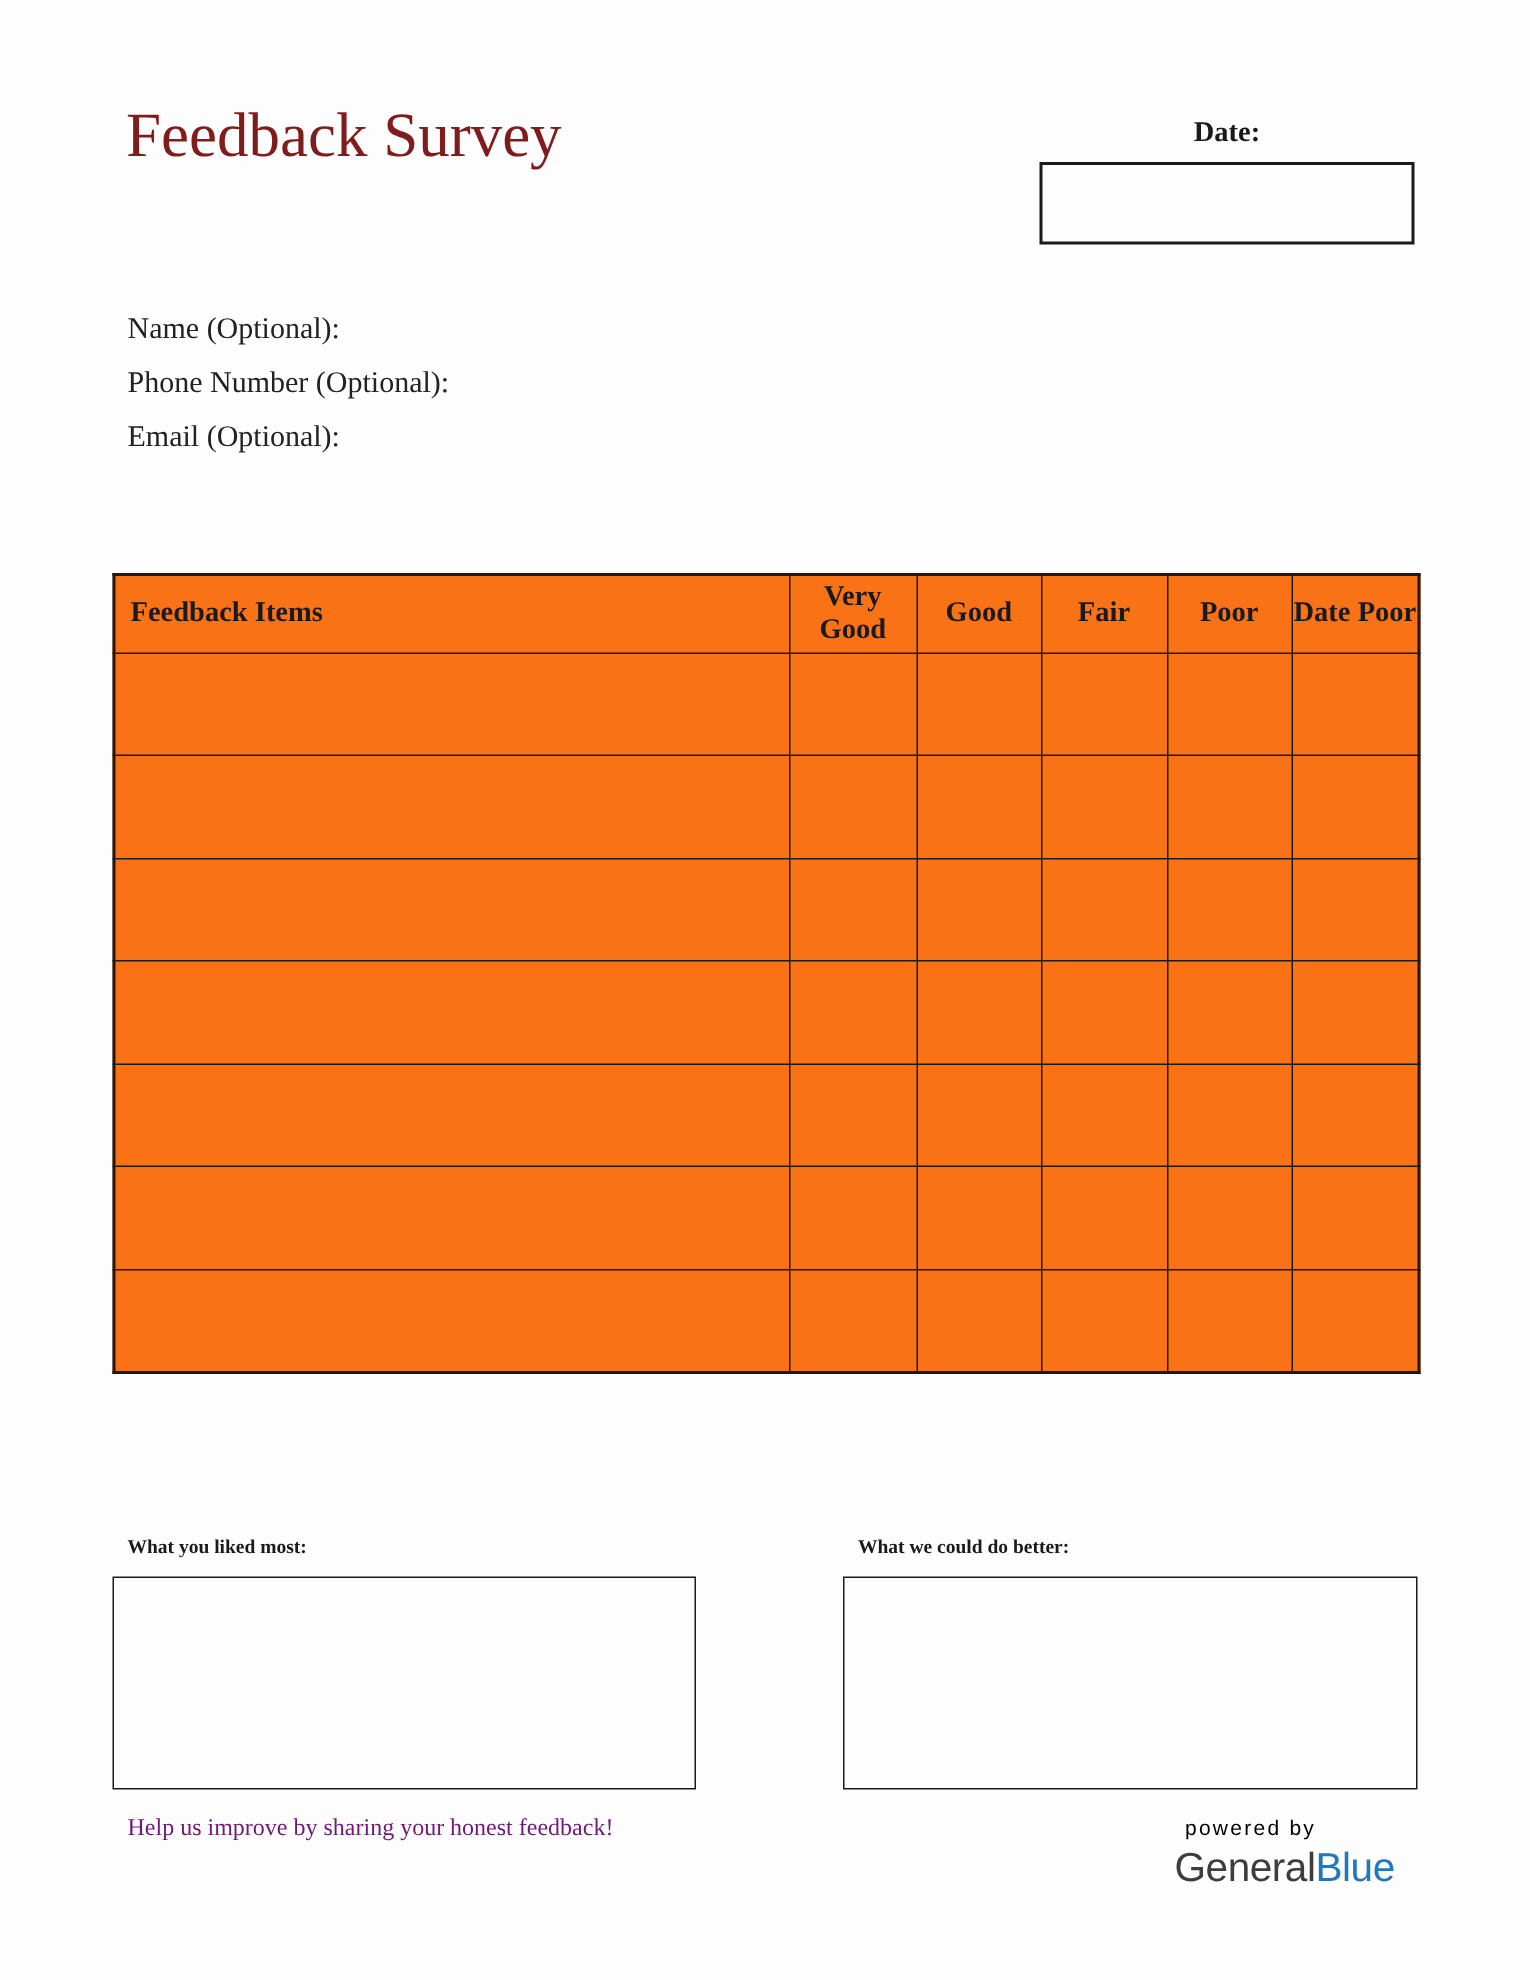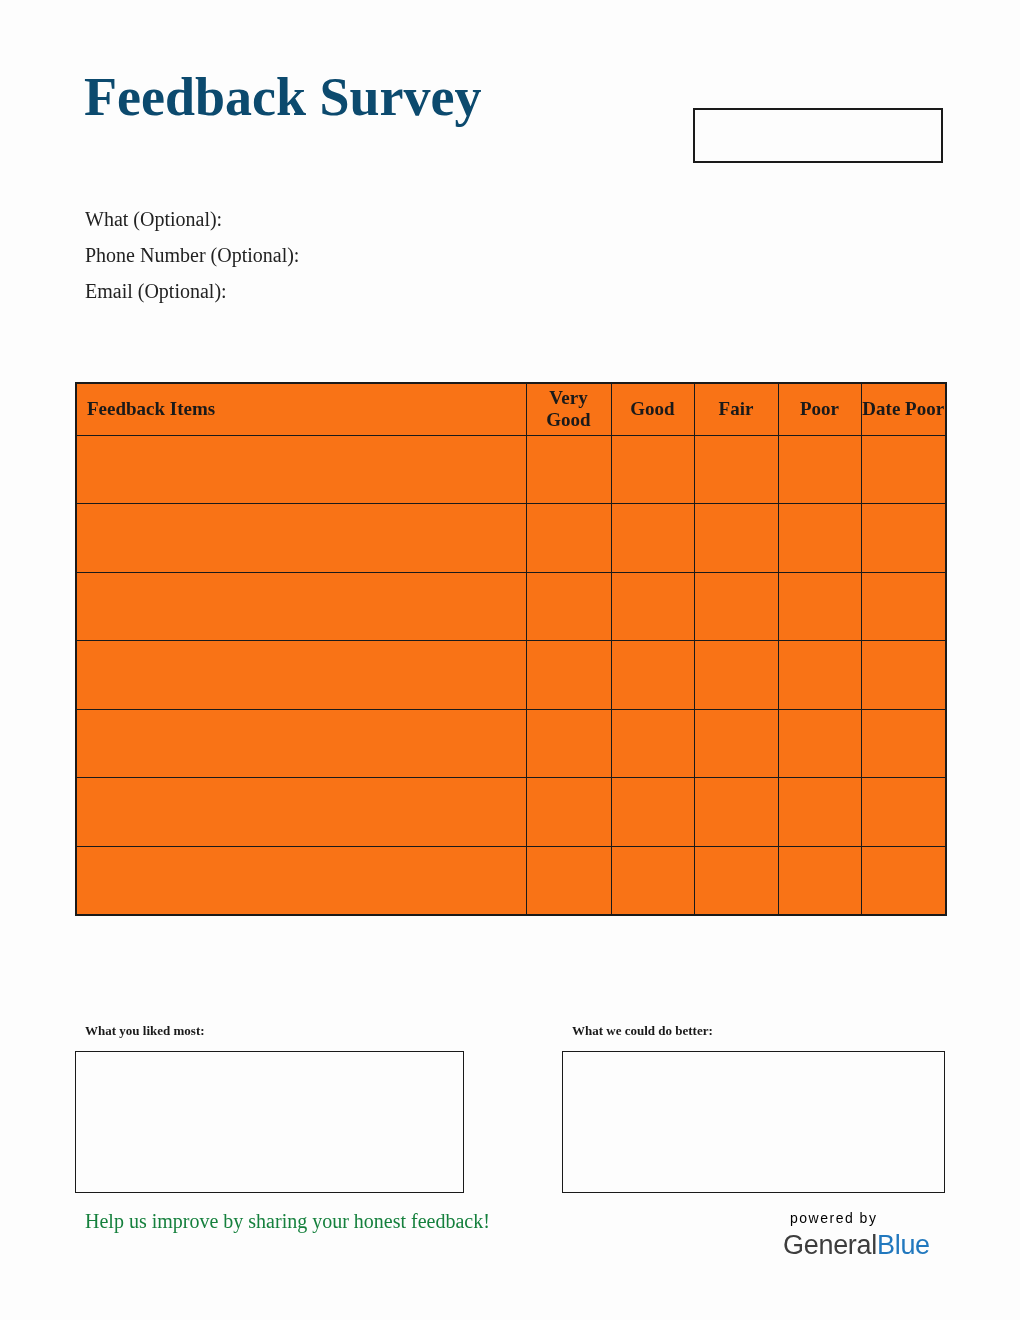--- a/index.html
+++ b/index.html
@@ -12,23 +12,23 @@
     position: relative;
     width: 1020px;
     height: 1320px;
     background: #fdfdfd;
     overflow: hidden;
   }
   .abs { position: absolute; }
 
   .title {
     left: 84px; top: 70px;
-    font-size: 54px;
-    font-weight: 700;
-    color: #0c4a6e;
+    font-size: 42px;
+    font-weight: 400;
+    color: #7f1d1d;
     line-height: 1;
     letter-spacing: 0px;
     white-space: nowrap;
   }
 
   .date-label {
     left: 693px; top: 78px; width: 250px;
     text-align: center;
     font-size: 19px; font-weight: 700;
     color: #1a1a1a;
@@ -107,22 +107,22 @@
     height: 142px;
     border: 1.5px solid #1a1a1a;
     box-sizing: border-box;
     background: #fdfdfd;
   }
   .liked-box  { left: 75px;  width: 389px; }
   .better-box { left: 562px; width: 383px; }
 
   .footer-msg {
     left: 85px; top: 1210px;
-    font-size: 20px;
-    color: #15803d;
+    font-size: 16px;
+    color: #701a75;
     white-space: nowrap;
   }
 
   .brand-block {
     left: 783px; top: 1211px; width: 160px;
     font-family: "Liberation Sans", "DejaVu Sans", sans-serif;
     line-height: 1;
   }
   .powered-by {
     margin-left: 7px;
@@ -139,23 +139,24 @@
   .brand-general { color: #3d3d3d; margin-top: 33px; }
   .brand-blue    { color: #2178be; }
 </style>
 </head>
 <body>
 
 <div class="page">
 
   <div class="abs title">Feedback Survey</div>
 
+  <div class="abs date-label">Date:</div>
   <div class="abs date-box"></div>
 
-  <div class="abs contact-line contact-0">What (Optional):</div>
+  <div class="abs contact-line contact-0">Name (Optional):</div>
   <div class="abs contact-line contact-1">Phone Number (Optional):</div>
   <div class="abs contact-line contact-2">Email (Optional):</div>
 
 
   <table class="abs fb-table">
     <colgroup>
       <col class="col-item">
       <col class="col-rate1">
       <col class="col-rate2">
       <col class="col-rate3">

